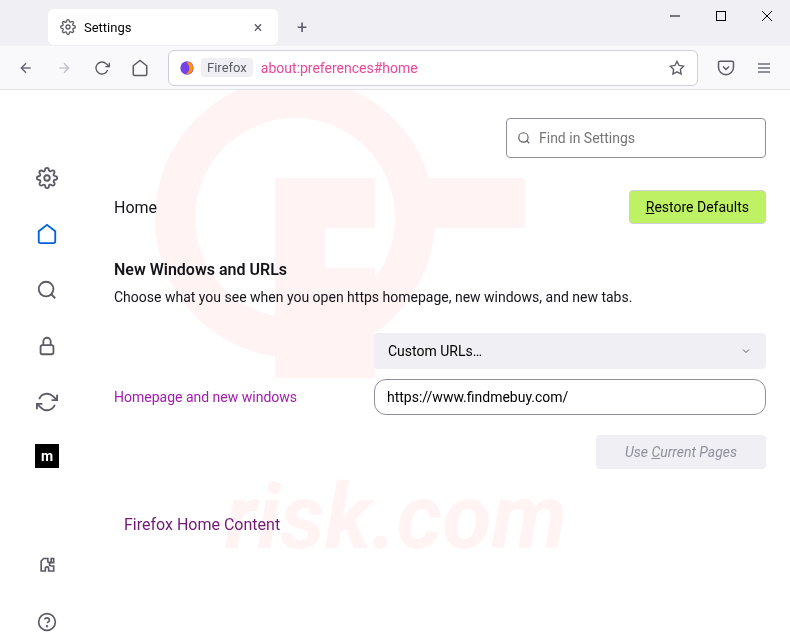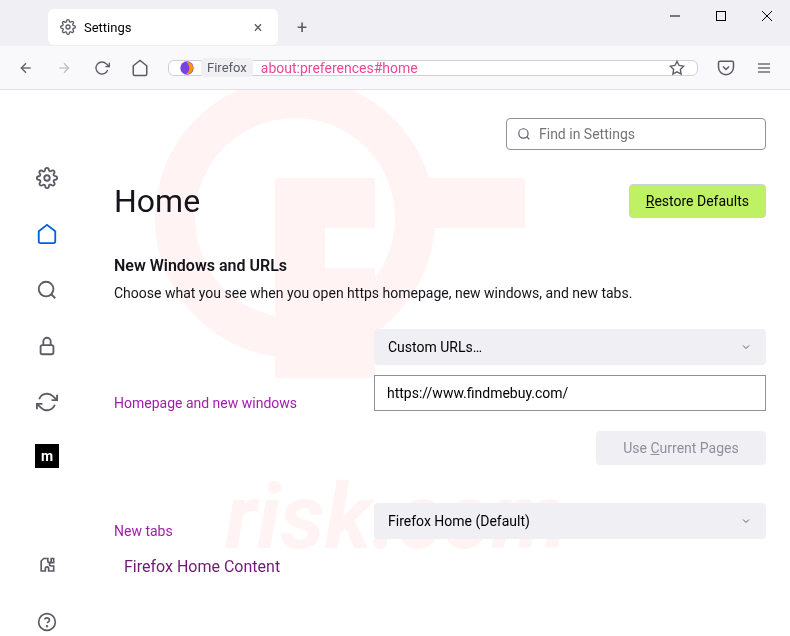--- a/index.html
+++ b/index.html
@@ -16,59 +16,59 @@
     .tab-title { font-size: 13px; flex: 1; color: #000000; }
     .tab-close { width: 16px; height: 16px; color: #5b5b66; cursor: pointer; display: flex; align-items: center; justify-content: center; font-size: 16px; }
     .newtab-btn { width: 28px; height: 28px; display: flex; align-items: center; justify-content: center; margin-left: 10px; margin-top: 8px; color: #5b5b66; cursor: pointer; font-size: 18px; }
     .window-controls { position: absolute; right: 0; top: 0; display: flex; }
     .win-btn { width: 46px; height: 32px; display: flex; align-items: center; justify-content: center; cursor: pointer; }
     
     
     .toolbar { height: 44px; display: flex; align-items: center; padding: 0 10px; gap: 6px; background: #f9f9fb; border-bottom: 1px solid #e0e0e6; position: relative; z-index: 2; }
     .tb-btn { width: 32px; height: 32px; display: flex; align-items: center; justify-content: center; cursor: pointer; border-radius: 4px; color: #5b5b66; }
     .tb-btn.disabled { color: #bfbfc9; cursor: default; }
-    .urlbar { flex: 1; height: 16px; background: #fff; border: 1px solid #cfcfd8; border-radius: 6px; display: flex; align-items: center; padding: 0 10px; gap: 8px; margin: 0 6px; }
+    .urlbar { flex: 1; height: 36px; background: #fff; border: 1px solid #cfcfd8; border-radius: 6px; display: flex; align-items: center; padding: 0 10px; gap: 8px; margin: 0 6px; }
     .urlbar-identity { display: flex; align-items: center; gap: 6px; }
     .urlbar-label { font-size: 13px; color: #5b5b66; padding: 2px 6px; background: #f0f0f4; border-radius: 4px; }
     .urlbar-text { font-size: 14px; color: #ec4899; flex: 1; }
     .urlbar-star { width: 20px; height: 20px; color: #5b5b66; cursor: pointer; display: flex; align-items: center; justify-content: center; }
     
     
     .content { display: flex; height: calc(636px - 90px); position: relative; z-index: 1; }
     .sidebar { width: 94px; display: flex; flex-direction: column; align-items: center; padding-top: 74px; gap: 28px; }
     .sidebar-item { width: 28px; height: 28px; display: flex; align-items: center; justify-content: center; cursor: pointer; color: #5b5b66; }
     .sidebar-item.active { color: #0060df; }
     .sidebar-spacer { flex: 1; }
     .sidebar-item.m { background: #000; color: #fff; width: 24px; height: 24px; font-weight: bold; font-size: 14px; }
     
     .main { flex: 1; padding: 28px 24px 0 0; }
     .search-row { display: flex; justify-content: flex-end; margin-bottom: 32px; }
-    .search-box { width: 260px; height: 32px; border: 1px solid #8f8f9d; border-radius: 4px; display: flex; align-items: center; padding: 0 10px; gap: 8px; justify-content: space-between; }
+    .search-box { width: 260px; height: 40px; border: 1px solid #8f8f9d; border-radius: 4px; display: flex; align-items: center; padding: 0 10px; gap: 8px; justify-content: space-between; }
     .search-box input { border: none; outline: none; font-size: 14px; flex: 1; background: transparent; }
     
     .heading-row { display: flex; justify-content: space-between; align-items: center; margin-bottom: 36px; }
-    .heading { font-size: 32px; font-weight: 400; color: #15141a; margin-left: 20px; }
+    .heading { font-size: 16px; font-weight: 400; color: #15141a; margin-left: 20px; }
     .btn { height: 34px; padding: 0 16px; background: #f0f0f4; border: 1px solid transparent; border-radius: 4px; font-size: 14px; cursor: pointer; display: flex; align-items: center; justify-content: center; }
     .btn.outline { background: #bef264; border-color: #cfcfd8; }
     .btn.disabled { color: #8f8f9d; cursor: default; }
     
     .section-title { font-size: 16px; font-weight: 600; margin: 0 0 10px 20px; color: #15141a; }
     .section-desc { font-size: 14px; color: #15141a; margin: 0 0 28px 20px; }
     
-    .form-row { display: flex; align-items: flex-end; margin-bottom: 10px; }
+    .form-row { display: flex; align-items: center; margin-bottom: 10px; }
     .form-label { width: 280px; font-size: 14px; color: #a21caf; padding-left: 20px; }
     .form-control { flex: 1; }
     
     .dropdown { height: 36px; background: #f0f0f4; border: none; border-radius: 4px; display: flex; align-items: center; justify-content: space-between; padding: 0 14px; font-size: 14px; cursor: pointer; }
     .dropdown-chevron { font-size: 12px; color: #5b5b66; }
     
-    .text-input { width: 100%; height: 36px; border: 1px solid #8f8f9d; border-radius: 0; padding: 0 12px; font-size: 14px; outline: none; }
+    .text-input { width: 100%; height: 36px; border: 1px solid #8f8f9d; border-radius: 12px; padding: 0 12px; font-size: 14px; outline: none; }
     
     .button-row { display: flex; gap: 10px; justify-content: flex-end; margin-top: 10px; margin-bottom: 28px; }
-    .button-row .btn { width: 170px; }
+    .button-row .btn { width: 170px; font-style: italic; }
     
     .underline-letter { text-decoration: underline; }
     
     .section2-title { font-size: 16px; font-weight: 400; margin: 18px 0 0 30px; color: #701a75; }
     
     svg { display: block; }
   </style>
 </head>
 <body>
 
@@ -260,29 +260,16 @@
       <div class="form-label"></div>
       <div class="form-control">
         <div class="button-row">
           <button class="btn disabled">
               <span>Use <span class="underline-letter">C</span>urrent Pages</span>
             </button>
         </div>
       </div>
     </div>
 
-    <div class="form-row">
-      <div class="form-label">New tabs</div>
-      <div class="form-control">
-        <div class="dropdown">
-          <span>Firefox Home (Default)</span>
-          <span class="dropdown-chevron">
-            <svg width="12" height="12" viewBox="0 0 24 24" fill="none" stroke="currentColor" stroke-width="2">
-                <polyline points="6 9 12 15 18 9"></polyline>
-              </svg>
-          </span>
-        </div>
-      </div>
-    </div>
 
     <h2 class="section2-title">Firefox Home Content</h2>
   </div>
 </div>
 
 </body></html>

